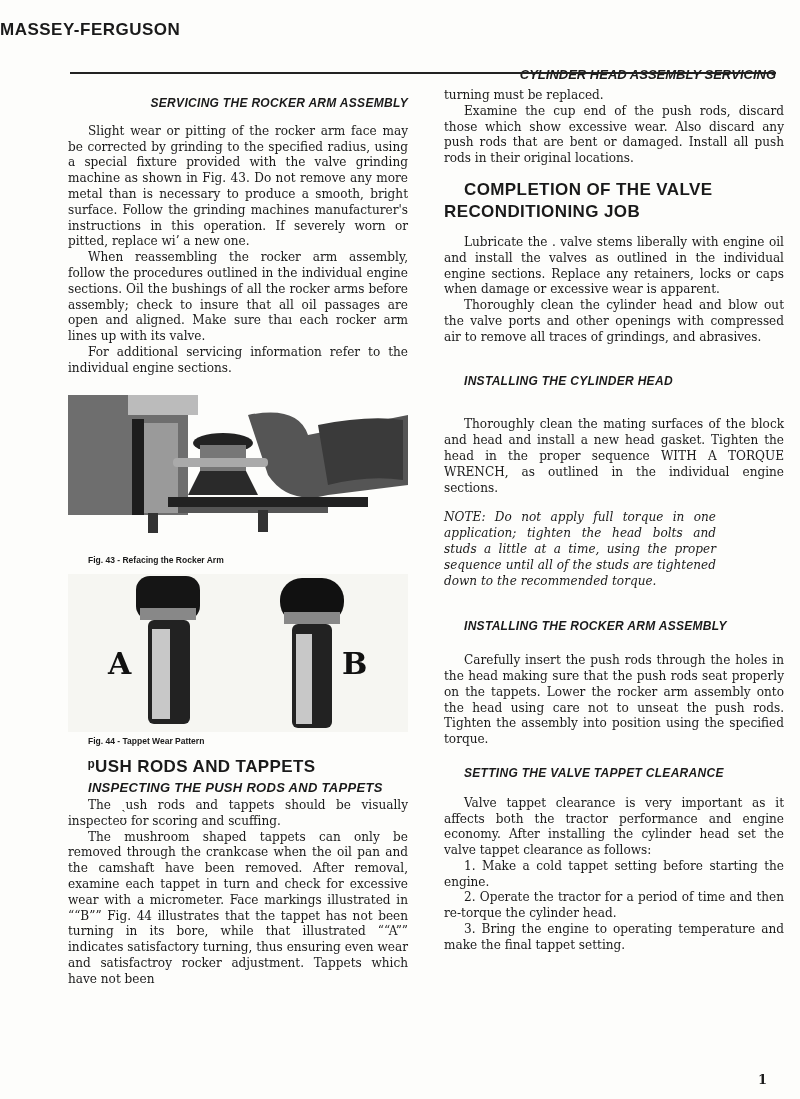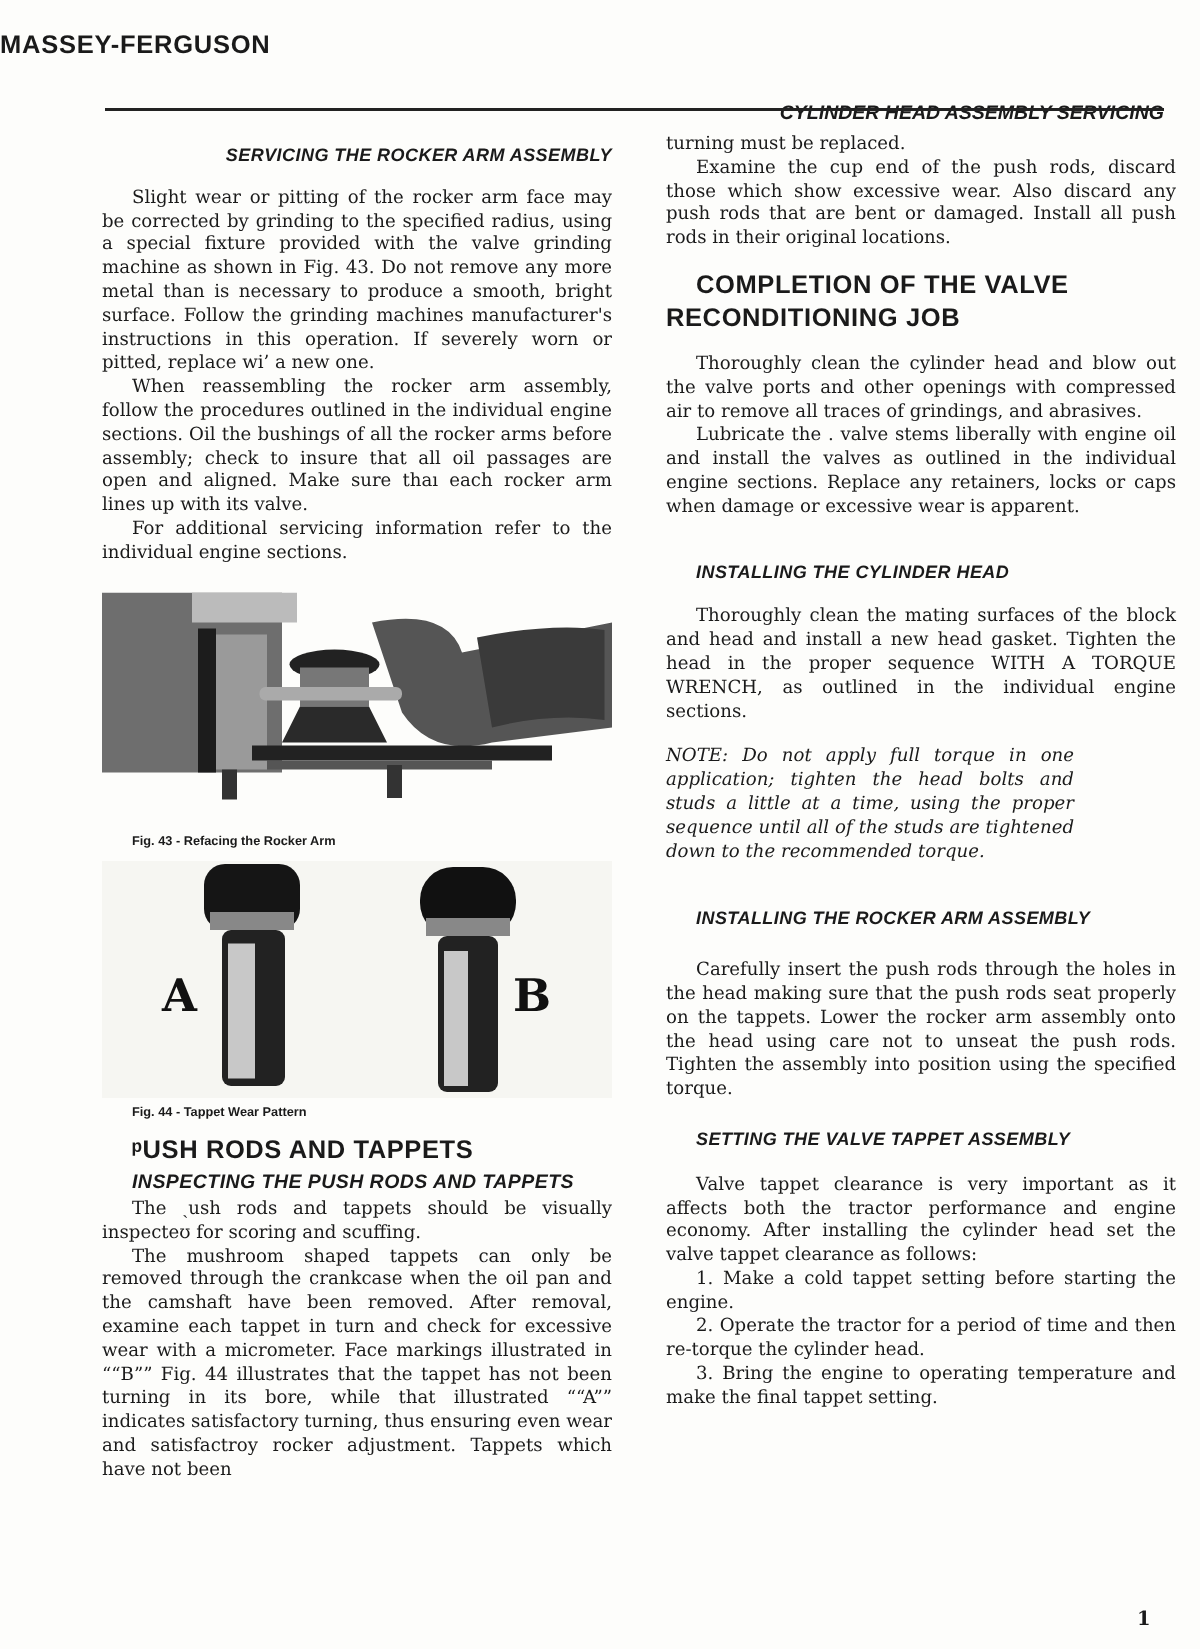--- a/index.html
+++ b/index.html
@@ -101,27 +101,27 @@
   <p class="h-big" style="margin-top:6px;">ᵖUSH RODS AND TAPPETS</p>
   <p class="h-italic" style="margin-top:2px;margin-bottom:2px;font-size:13px;">INSPECTING THE PUSH RODS AND TAPPETS</p>
   <p>The ˏush rods and tappets should be visually inspecteʊ for scoring and scuffing.</p>
   <p>The mushroom shaped tappets can only be removed through the crankcase when the oil pan and the camshaft have been removed. After removal, examine each tappet in turn and check for excessive wear with a micrometer. Face markings illustrated in ““B”” Fig. 44 illustrates that the tappet has not been turning in its bore, while that illustrated ““A”” indicates satisfactory turning, thus ensuring even wear and satisfactroy rocker adjustment. Tappets which have not been</p>
 </div>
 
 <div class="col col-right">
   <p class="noindent">turning must be replaced.</p>
   <p>Examine the cup end of the push rods, discard those which show excessive wear. Also discard any push rods that are bent or damaged. Install all push rods in their original locations.</p>
   <p class="h-big" style="margin-top:12px;margin-bottom:12px;">COMPLETION OF THE VALVE RECONDITIONING JOB</p>
+  <p>Lubricate the . valve stems liberally with engine oil and install the valves as outlined in the individual engine sections. Replace any retainers, locks or caps when damage or excessive wear is apparent.</p>
   <p>Thoroughly clean the cylinder head and blow out the valve ports and other openings with compressed air to remove all traces of grindings, and abrasives.</p>
-  <p>Lubricate the . valve stems liberally with engine oil and install the valves as outlined in the individual engine sections. Replace any retainers, locks or caps when damage or excessive wear is apparent.</p>
-  <p class="h-italic" style="margin-top:28px;margin-bottom:14px;">INSTALLING THE CYLINDER HEAD</p>
+  <p class="h-italic" style="margin-top:28px;margin-bottom:28px;">INSTALLING THE CYLINDER HEAD</p>
   <p>Thoroughly clean the mating surfaces of the block and head and install a new head gasket. Tighten the head in the proper sequence WITH A TORQUE WRENCH, as outlined in the individual engine sections.</p>
   <p class="note" style="margin-top:14px;">NOTE: Do not apply full torque in one application; tighten the head bolts and studs a little at a time, using the proper sequence until all of the studs are tightened down to the recommended torque.</p>
   <p class="h-italic" style="margin-top:30px;margin-bottom:18px;">INSTALLING THE ROCKER ARM ASSEMBLY</p>
   <p>Carefully insert the push rods through the holes in the head making sure that the push rods seat properly on the tappets. Lower the rocker arm assembly onto the head using care not to unseat the push rods. Tighten the assembly into position using the specified torque.</p>
-  <p class="h-italic" style="margin-top:18px;margin-bottom:14px;">SETTING THE VALVE TAPPET ASSEMBLY</p>
+  <p class="h-italic" style="margin-top:18px;margin-bottom:14px;">SETTING THE VALVE TAPPET CLEARANCE</p>
   <p>Valve tappet clearance is very important as it affects both the tractor performance and engine economy. After installing the cylinder head set the valve tappet clearance as follows:</p>
   <p>1. Make a cold tappet setting before starting the engine.</p>
   <p>2. Operate the tractor for a period of time and then re-torque the cylinder head.</p>
   <p>3. Bring the engine to operating temperature and make the final tappet setting.</p>
 </div>
 
 <div class="page-num">1</div>
 
 </body></html>

